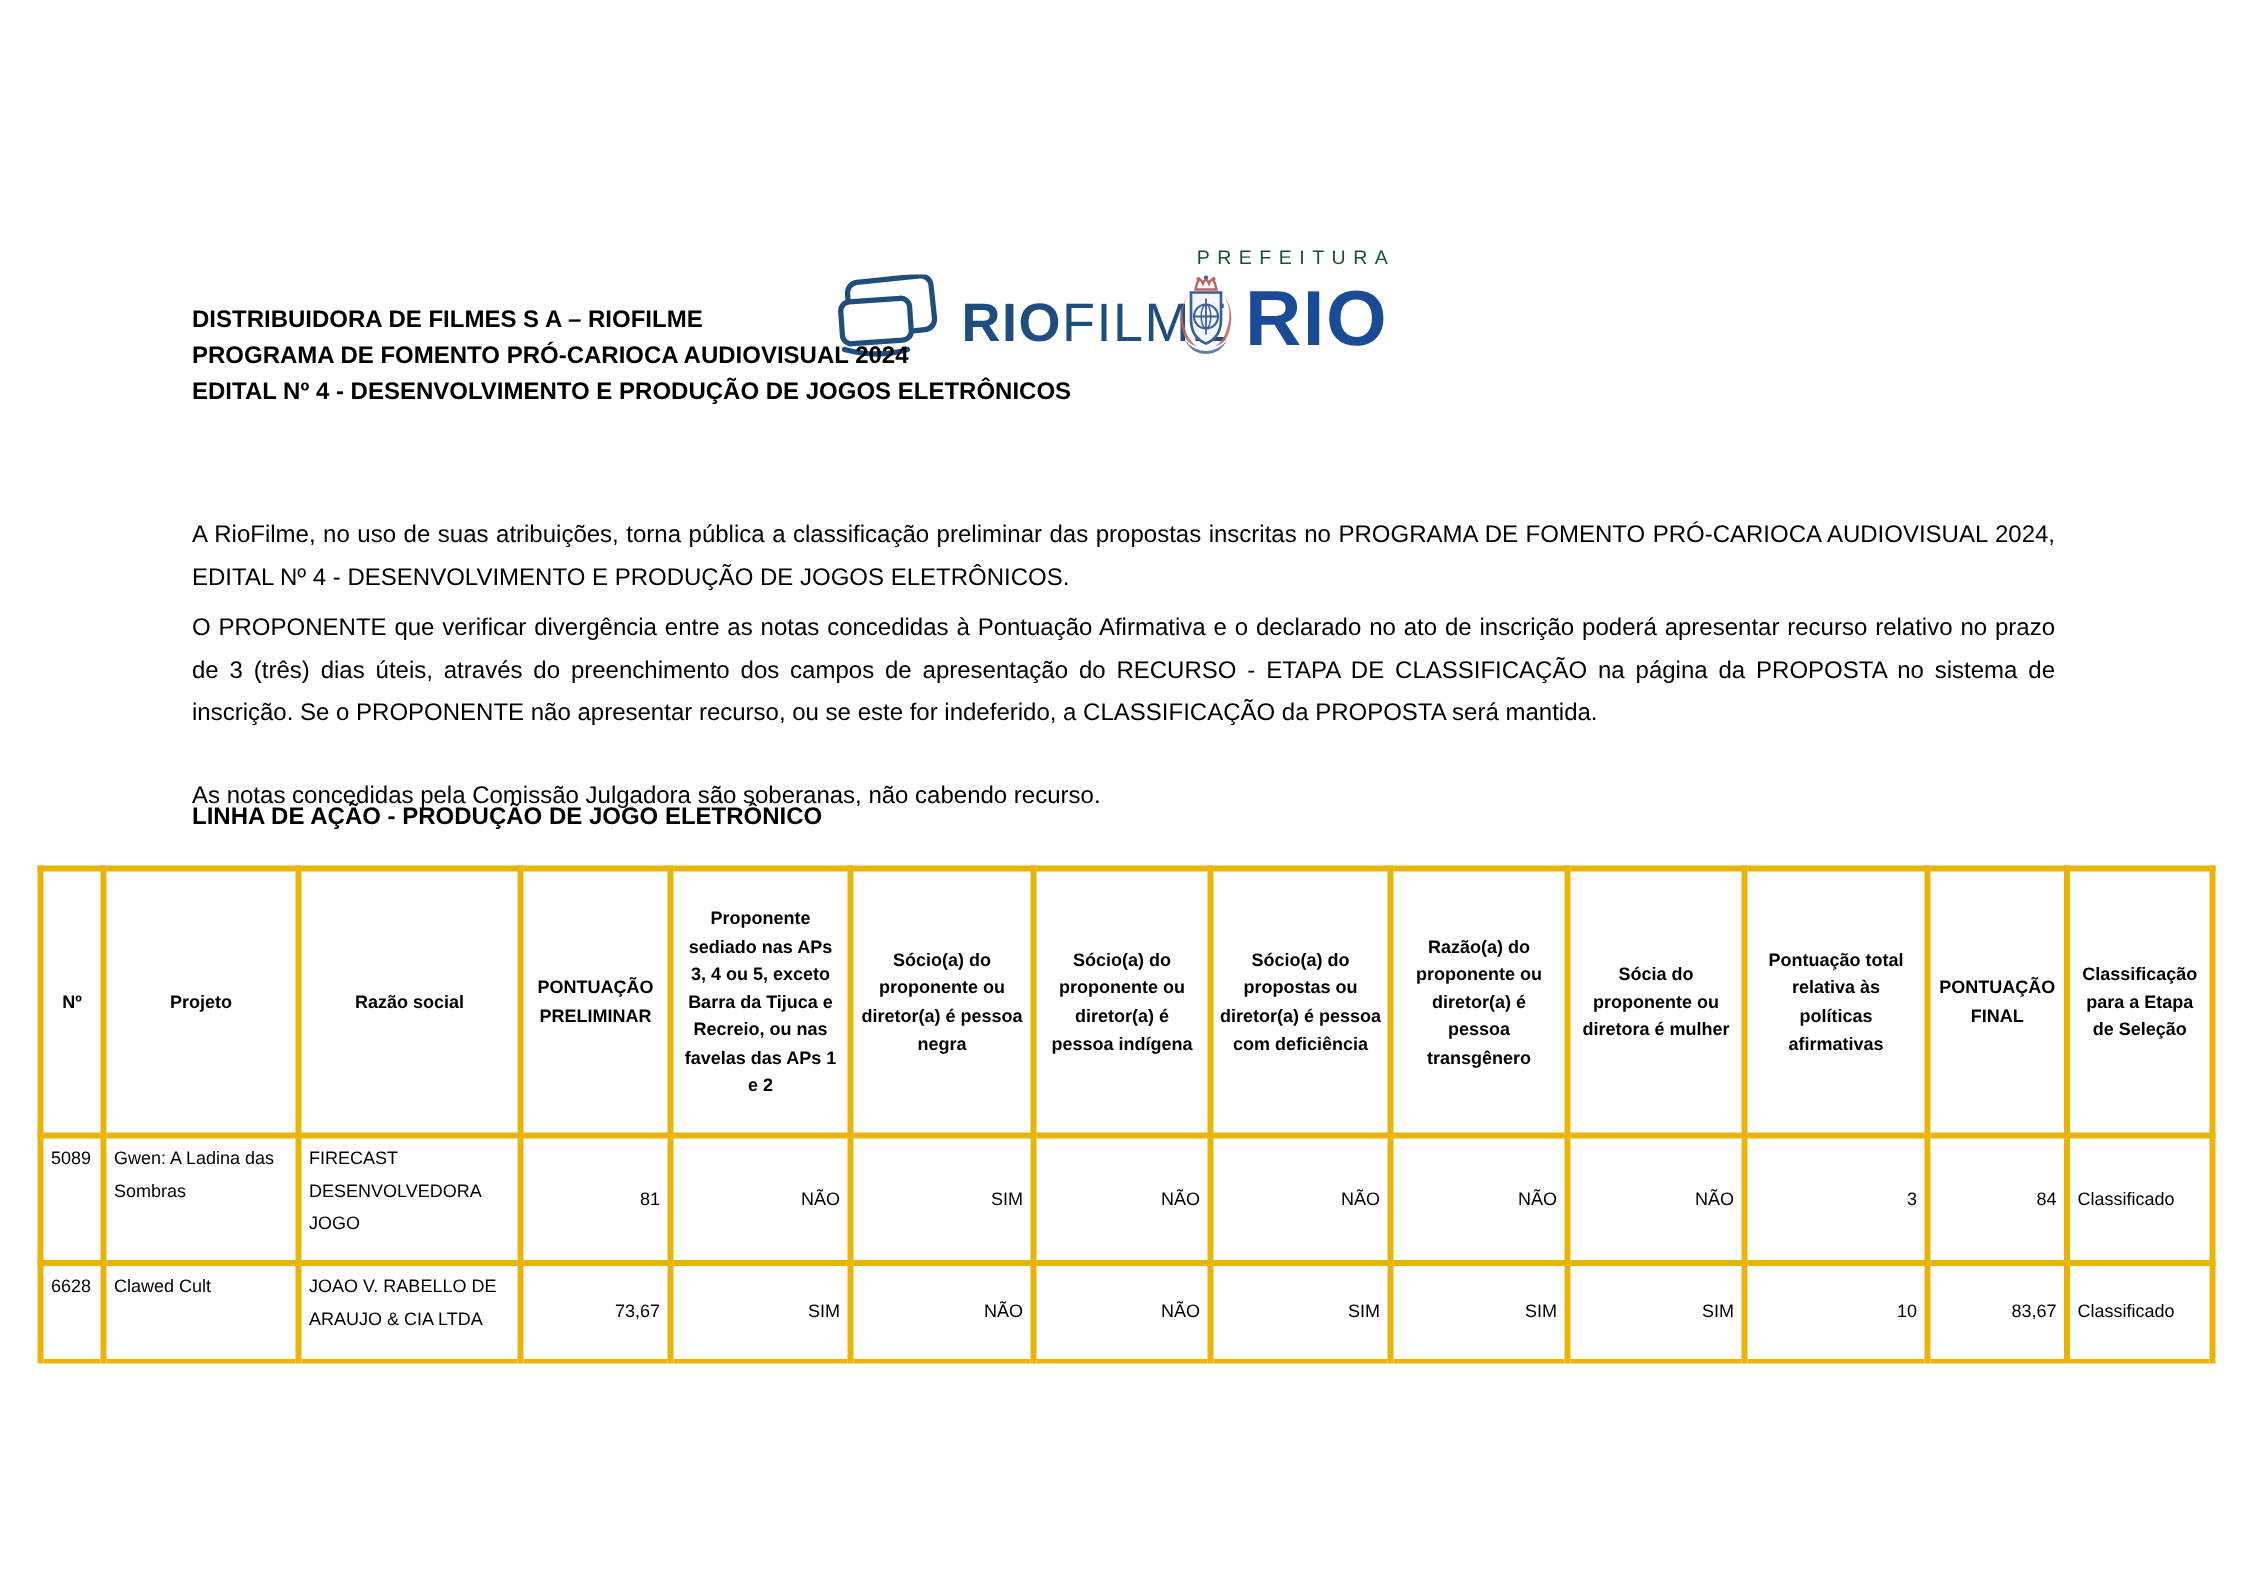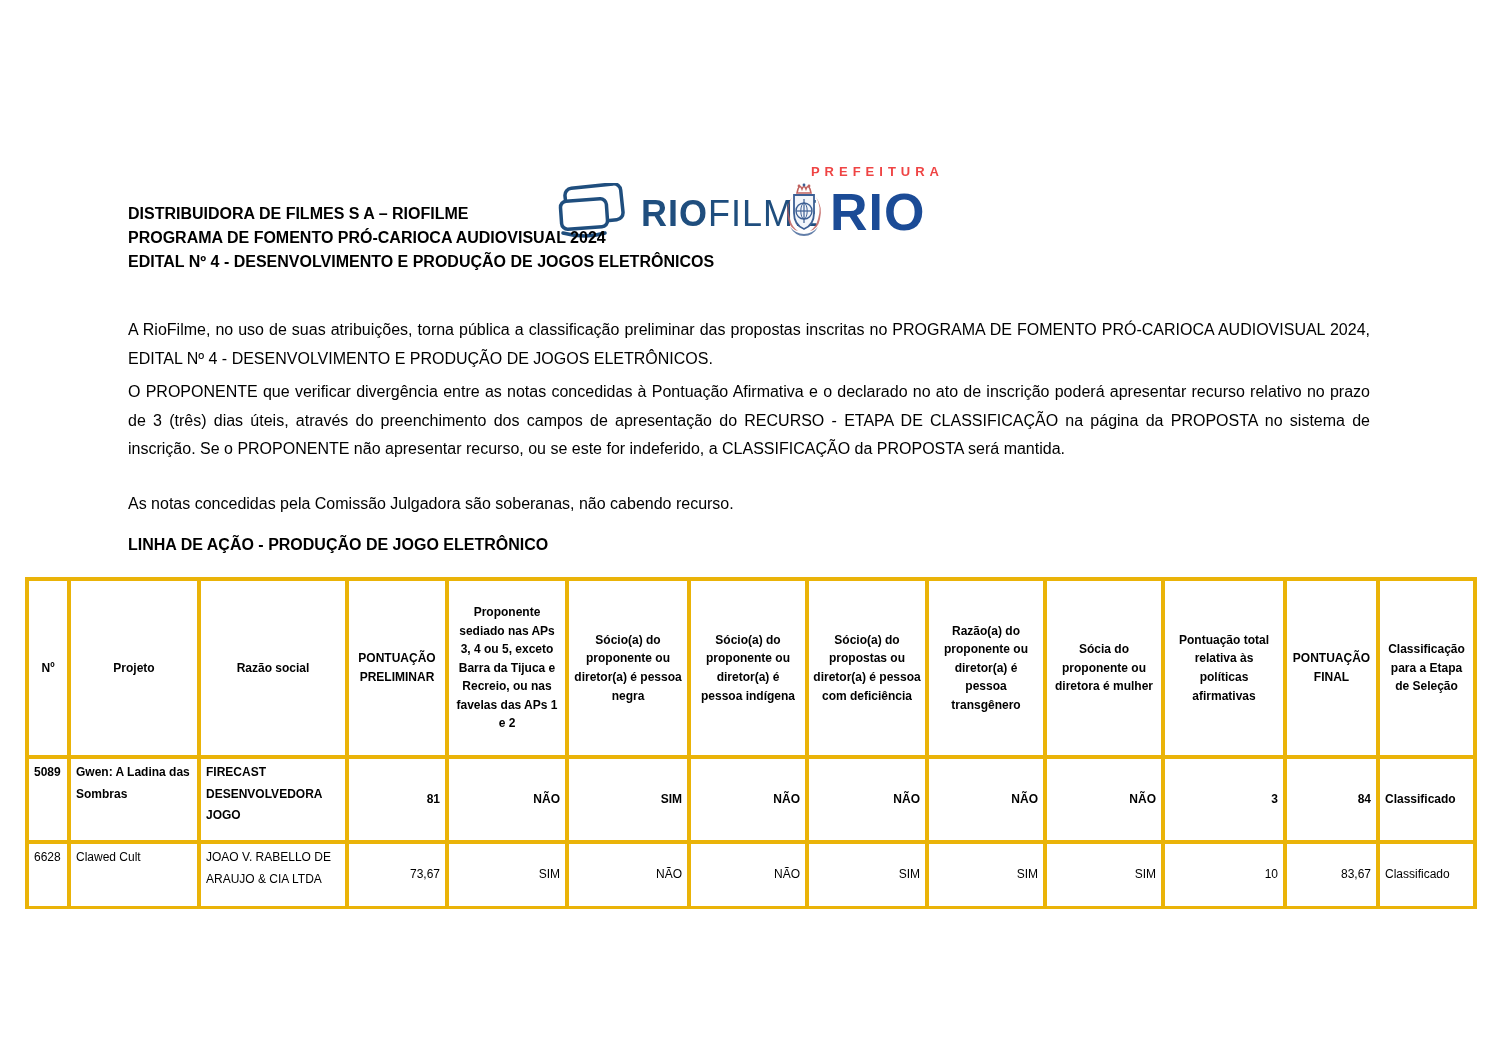--- a/index.html
+++ b/index.html
@@ -7,41 +7,41 @@
               font-family:"Liberation Sans","DejaVu Sans",sans-serif; }
   .page { position:relative; width:1497px; height:1060px; background:#fff; overflow:hidden; }
 
   
   .logos { position:absolute; top:80px; left:0; width:100%; height:85px; }
   .riofilme-logo { position:absolute; left:557px; top:103px; display:flex; align-items:center; }
   .riofilme-word { font-size:36px; letter-spacing:1px; color:#1f4e7e; margin-left:10px; line-height:1; }
   .riofilme-word .rio { font-weight:800; }
   .riofilme-word .filme { font-weight:300; }
   .prefeitura-logo { position:absolute; left:784px; top:84px; width:160px; text-align:center; }
-  .prefeitura-top { font-size:13px; font-weight:700; letter-spacing:5px; color:#ef4444; white-space:nowrap;text-align:right; }
+  .prefeitura-top { font-size:13px; font-weight:400; letter-spacing:5px; color:#14532d; white-space:nowrap; }
   .prefeitura-bottom { display:flex; align-items:center; justify-content:flex-start; margin-top:2px; }
   .prefeitura-rio { font-size:52px; font-weight:800; color:#1b4b96; line-height:1; letter-spacing:1px; margin-left:2px; }
 
   
   .docline { position:absolute; left:128px; width:1242px; font-size:16px; }
   .title-block { top:202px; font-weight:700; line-height:24px; }
-  .para { text-align:justify; line-height:28.5px; }
+  .para { text-align:justify; line-height:28.5px;margin-top:27px; }
   .para-1 { top:316px; }
   .para-2 { top:378px; }
   .para-3 { top:490px; text-align:left; }
   .section-title { top:536px; font-weight:700; }
 
   
   table.results { position:absolute; left:25px; top:577px; width:1448px;
                   border-collapse:collapse; table-layout:fixed; }
   table.results th, table.results td { border:4px solid #eab308; font-size:12px; overflow:hidden; }
   table.results th { font-weight:700; text-align:center; vertical-align:middle;
                      line-height:1.55; padding:3px 4px; height:178px; }
   table.results td { padding:3px 5px; line-height:1.8; }
-  tr.data-row-1 td { height:85px; border-top-width:3px;font-weight:bold; }
+  tr.data-row-1 td { height:85px; border-top-width:3px; }
   tr.data-row-2 td { height:65px; border-top-width:3px; border-bottom-width:3px; }
   td.cell-left { text-align:left; vertical-align:top; }
   td.cell-center { text-align:right; vertical-align:middle; }
   td.cell-class { text-align:left; vertical-align:middle; line-height:1.3; }
 </style>
 </head>
 <body>
 
 <div class="page">
 

